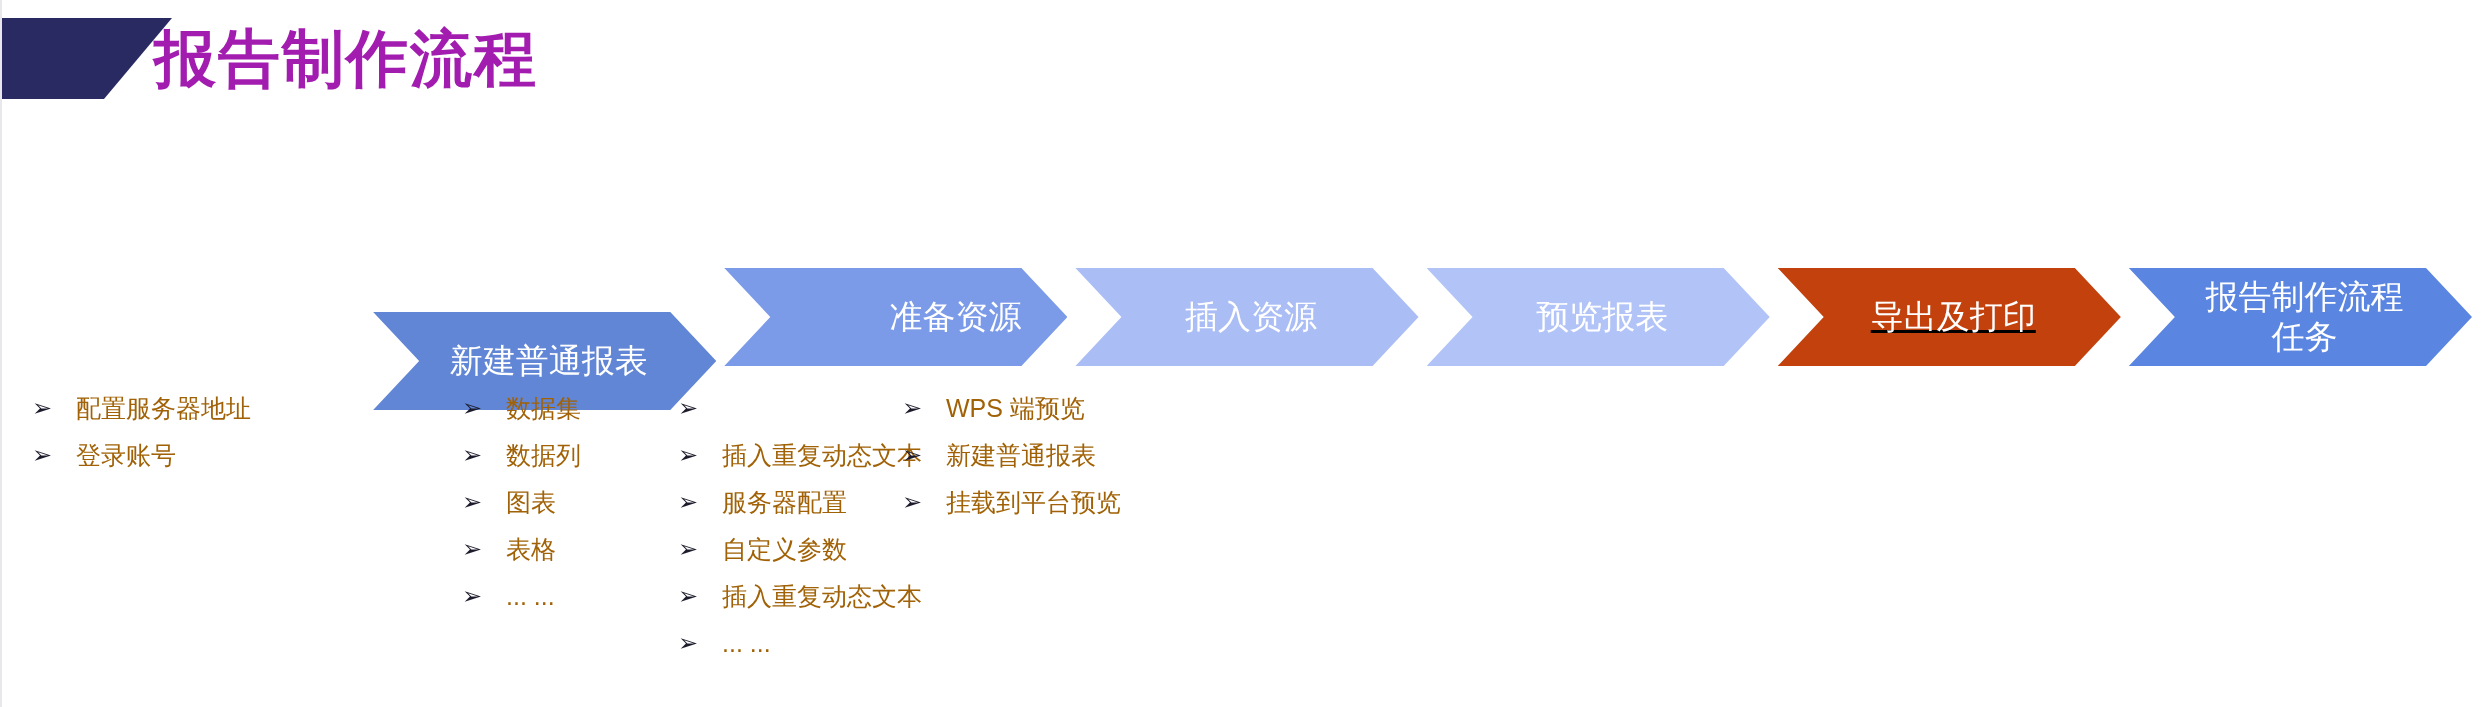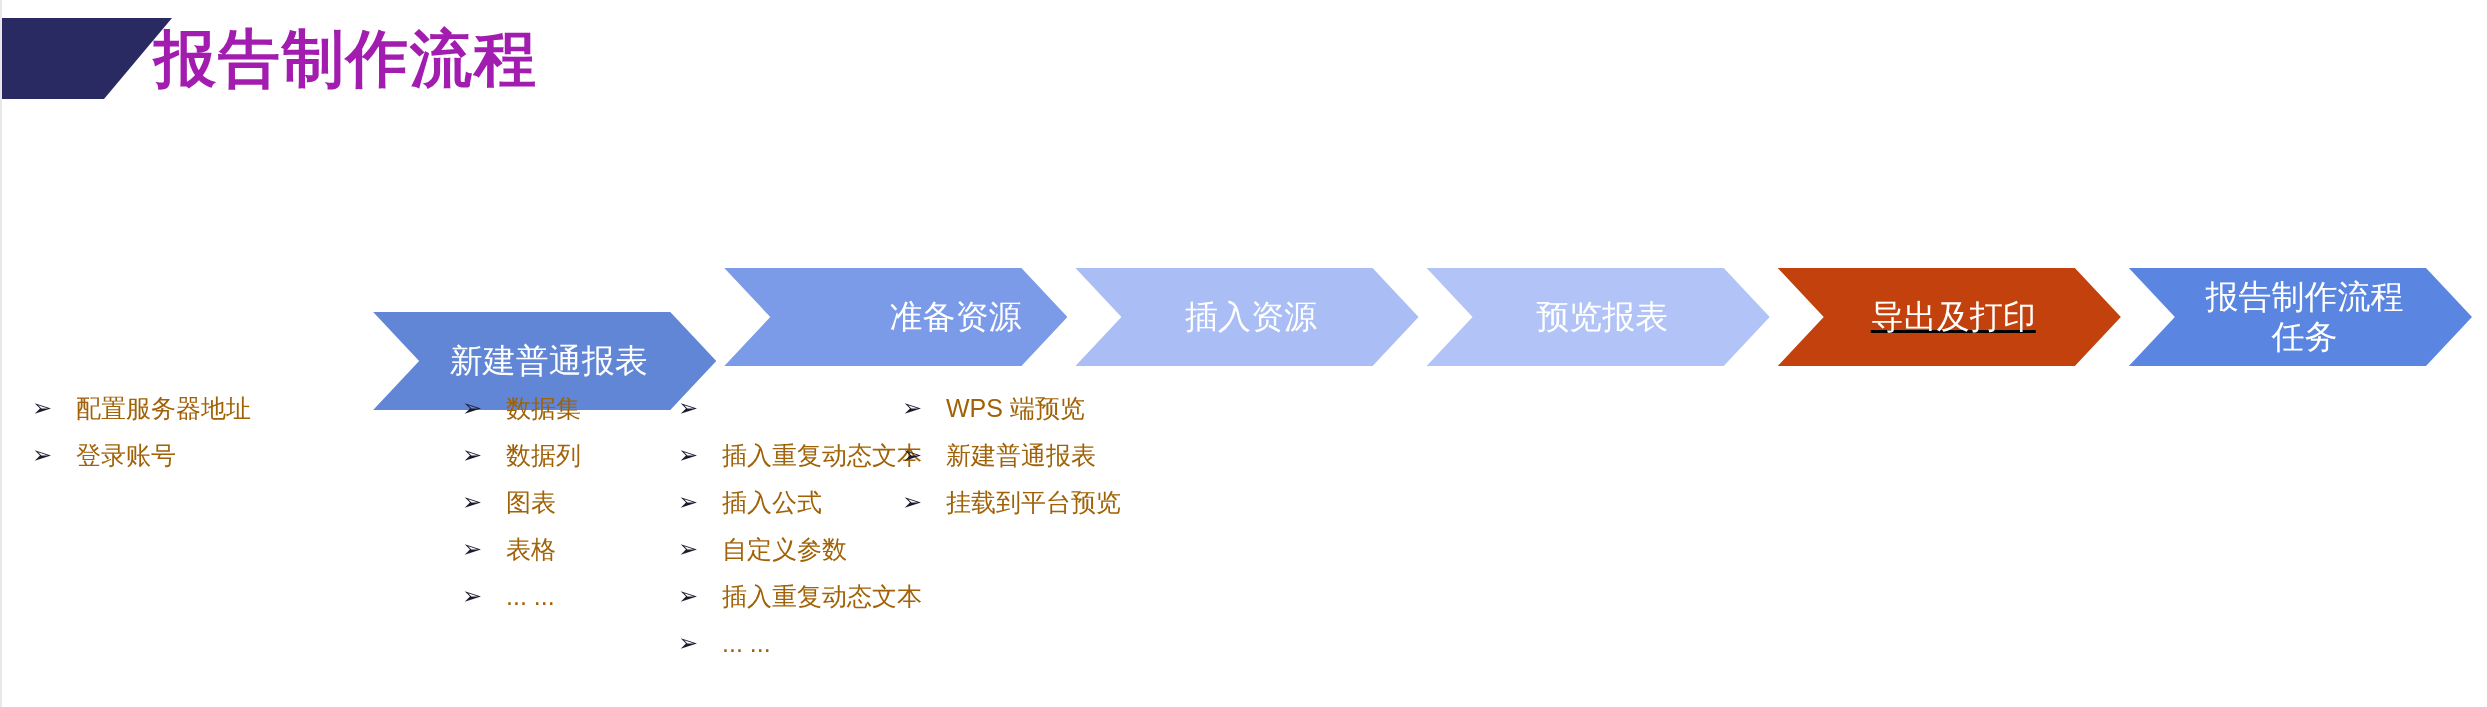--- a/index.html
+++ b/index.html
@@ -169,21 +169,21 @@
       <div class="bullet-col" style="left: 676px;">
         <div class="bullet-item">
           <span class="bullet-marker">➢</span>
         </div>
         <div class="bullet-item">
           <span class="bullet-marker">➢</span>
           <span class="bullet-text">插入重复动态文本</span>
         </div>
         <div class="bullet-item">
           <span class="bullet-marker">➢</span>
-          <span class="bullet-text">插入公式</span>
+          <span class="bullet-text">服务器配置</span>
         </div>
         <div class="bullet-item">
           <span class="bullet-marker">➢</span>
           <span class="bullet-text">自定义参数</span>
         </div>
         <div class="bullet-item">
           <span class="bullet-marker">➢</span>
           <span class="bullet-text">插入重复动态文本</span>
         </div>
         <div class="bullet-item">

